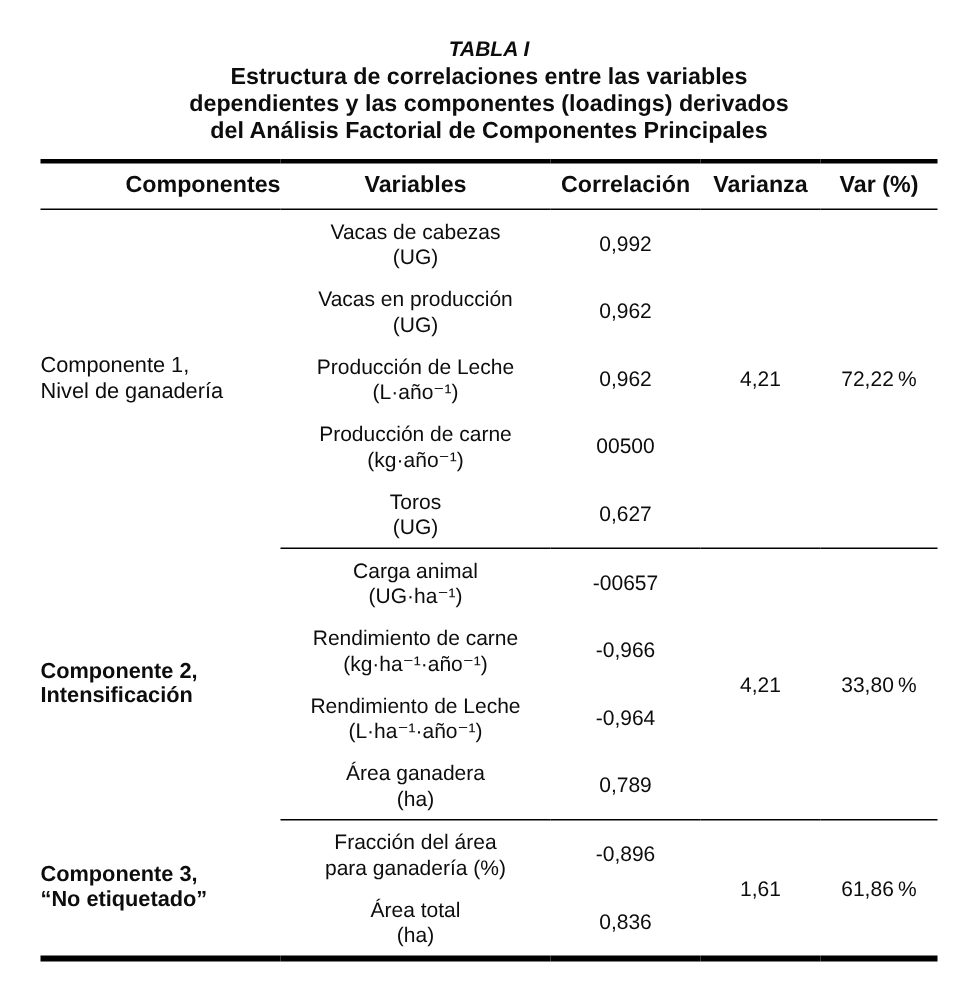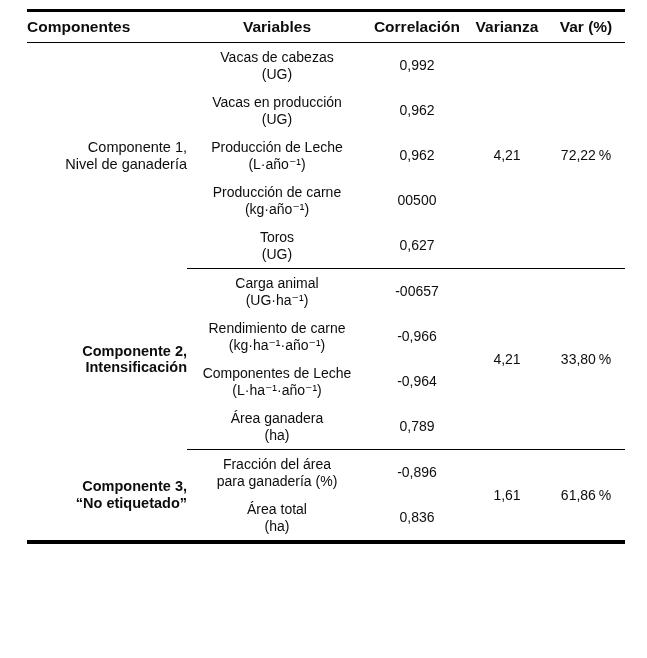--- a/index.html
+++ b/index.html
@@ -42,42 +42,48 @@
     border-bottom: 4px solid #000;
   }
   th {
     font-size: 15.5px;
     font-weight: bold;
     height: 30px;
     padding: 0;
     border-bottom: 1.5px solid #000;
     vertical-align: middle;
   }
-  th.left { text-align: left; }
+  th.left { text-align: right; }
   td {
     font-size: 14px;
     line-height: 16.5px;
     padding: 0;
     vertical-align: middle;
     text-align: center;
     height: 45px;
   }
   td.comp {
-    text-align: right;
+    text-align: left;
     font-size: 14.5px;
   }
   tr.group-divider td { border-top: 1.5px solid #000; }
   tr.group-divider td.comp { border-top: 0; font-weight: bold; }
   .var-line { display: block; }
 </style>
 </head>
 <body>
 
 <div class="page">
 
+  <div class="title-block">
+    <div class="table-label">TABLA I</div>
+    <div class="caption-line">Estructura de correlaciones entre las variables</div>
+    <div class="caption-line">dependientes y las componentes (loadings) derivados</div>
+    <div class="caption-line">del Análisis Factorial de Componentes Principales</div>
+  </div>
 
   <table class="data-table">
     <colgroup>
       <col style="width:160px">
       <col style="width:180px">
       <col style="width:100px">
       <col style="width:80px">
       <col style="width:78px">
     </colgroup>
     <thead>
@@ -150,21 +156,21 @@
       </tr>
       <tr>
         <td>
           <span class="var-line">Rendimiento de carne</span>
           <span class="var-line">(kg·ha⁻¹·año⁻¹)</span>
         </td>
         <td>-0,966</td>
       </tr>
       <tr>
         <td>
-          <span class="var-line">Componentes de Leche</span>
+          <span class="var-line">Rendimiento de Leche</span>
           <span class="var-line">(L·ha⁻¹·año⁻¹)</span>
         </td>
         <td>-0,964</td>
       </tr>
       <tr>
         <td>
           <span class="var-line">Área ganadera</span>
           <span class="var-line">(ha)</span>
         </td>
         <td>0,789</td>

